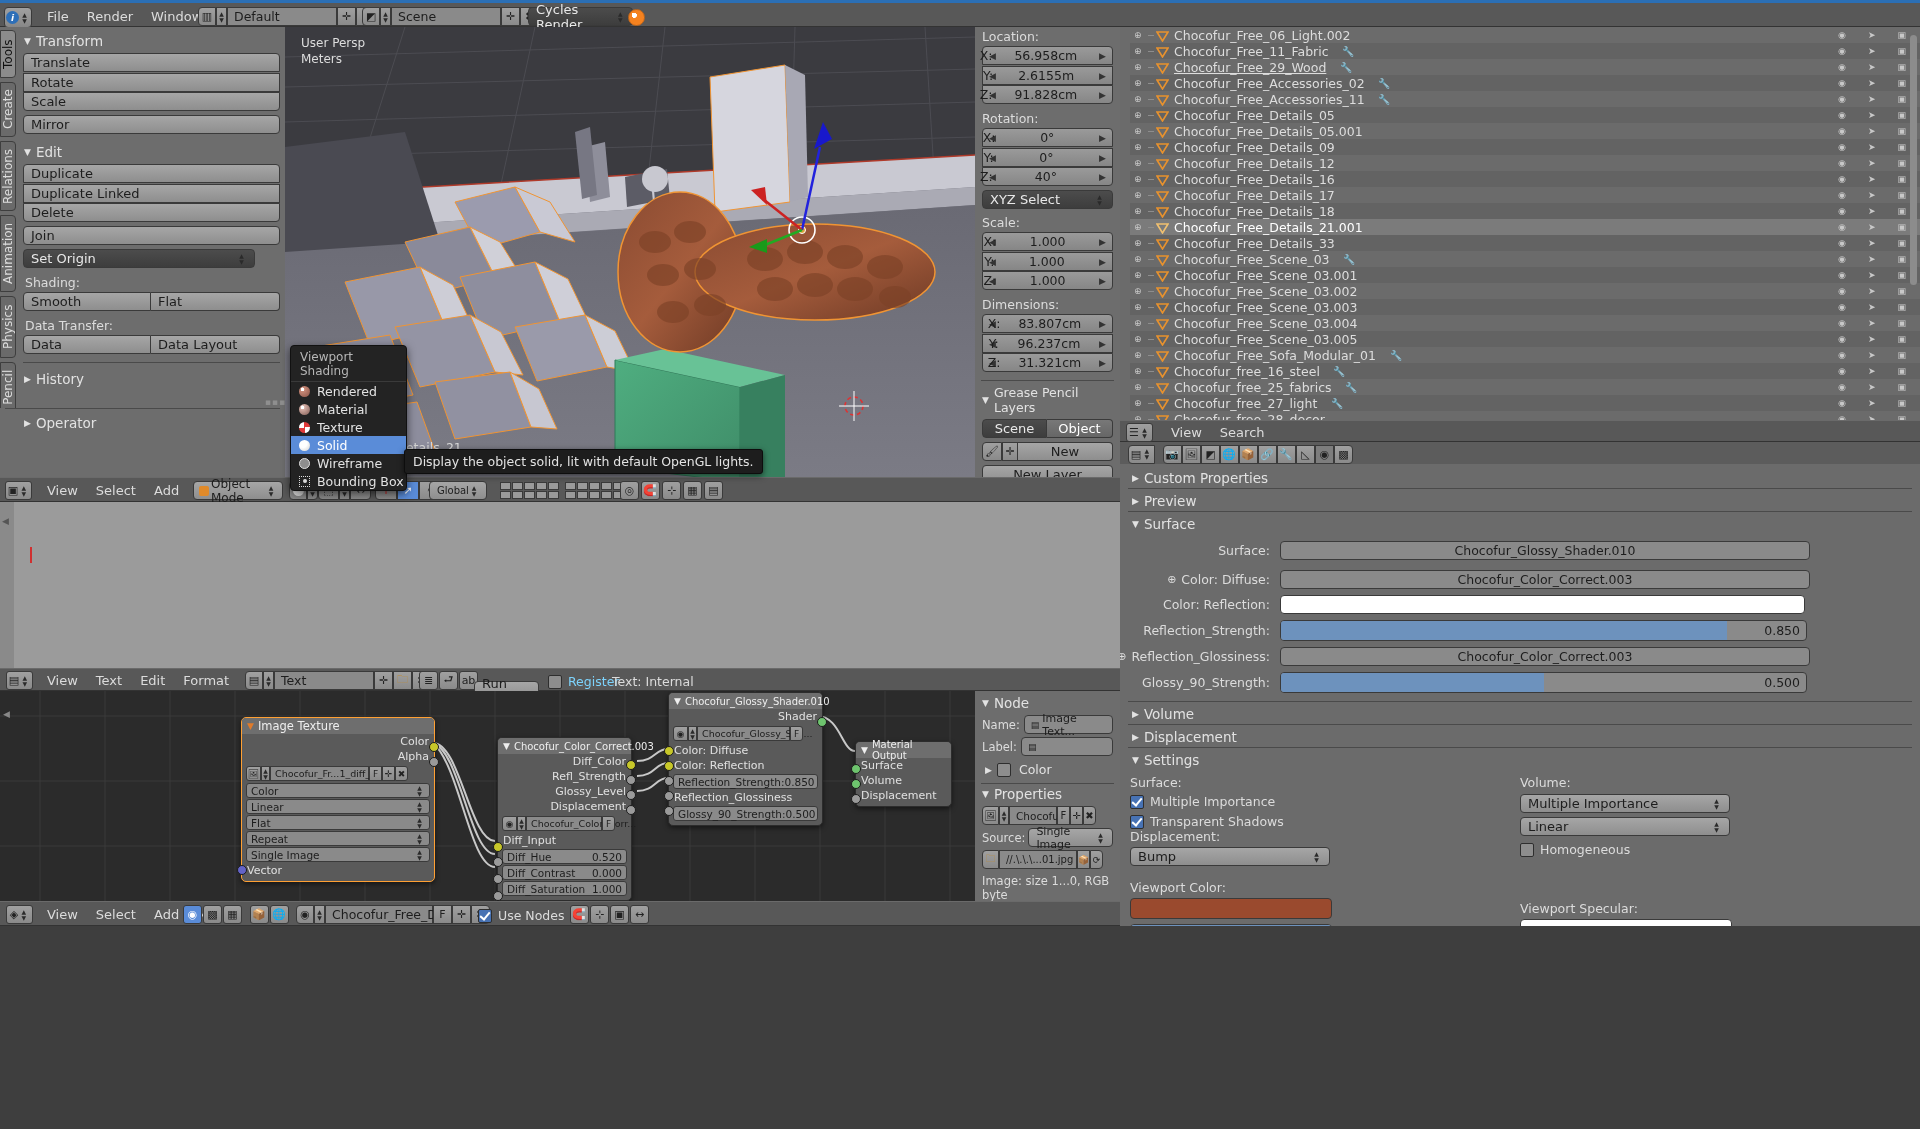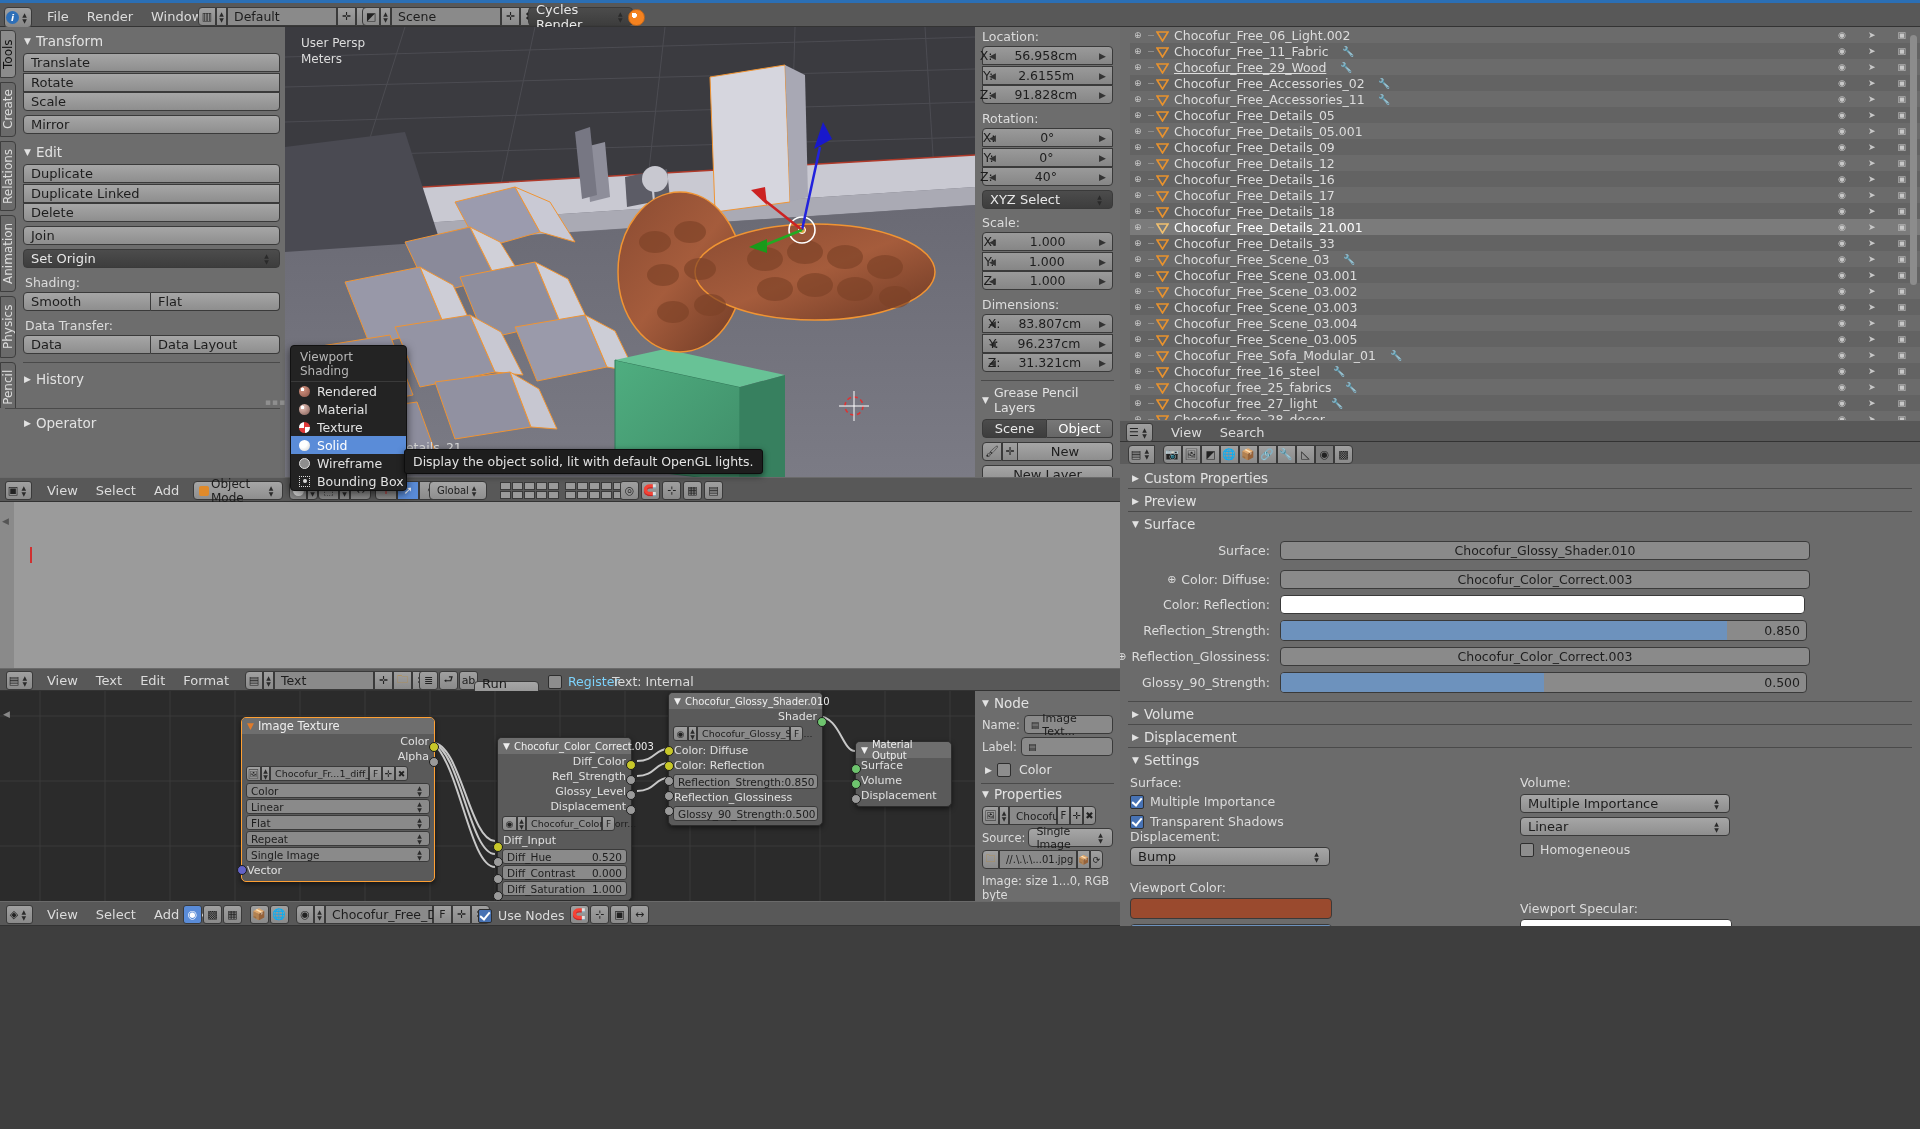--- a/index.html
+++ b/index.html
@@ -119,21 +119,21 @@
     <div class="btn" style="width:257px;margin:0 5px;">Mirror</div>
 
     <div class="panelttl" style="margin:10px 0 4px 6px;">
       <span class="tri">▼</span>
       <span>Edit</span>
     </div>
     <div class="btn" style="width:257px;margin:1px 5px;border-radius:4px 4px 0 0;">Duplicate</div>
     <div class="btn" style="width:257px;margin:0 5px;border-radius:0;">Duplicate Linked</div>
     <div class="btn" style="width:257px;margin:0 5px 4px;border-radius:0 0 4px 4px;">Delete</div>
     <div class="btn" style="width:257px;margin:0 5px 4px;">Join</div>
-    <div class="btn dark row" style="width:257px;margin:0 5px;justify-content:space-between;">
+    <div class="btn dark row" style="width:232px;margin:0 5px;justify-content:space-between;">
       <span>Set Origin</span>
       <span class="spin">▲<br>▼</span>
     </div>
     <div class="lbl" style="margin:7px 0 2px 7px;">Shading:</div>
     <div class="row" style="margin:0 5px;">
       <div class="btn" style="width:128px;border-radius:4px 0 0 4px;">Smooth</div>
       <div class="btn" style="width:129px;border-radius:0 4px 4px 0;border-left:none;">Flat</div>
     </div>
     <div class="lbl" style="margin:7px 0 2px 7px;">Data Transfer:</div>
     <div class="row" style="margin:0 5px;">

